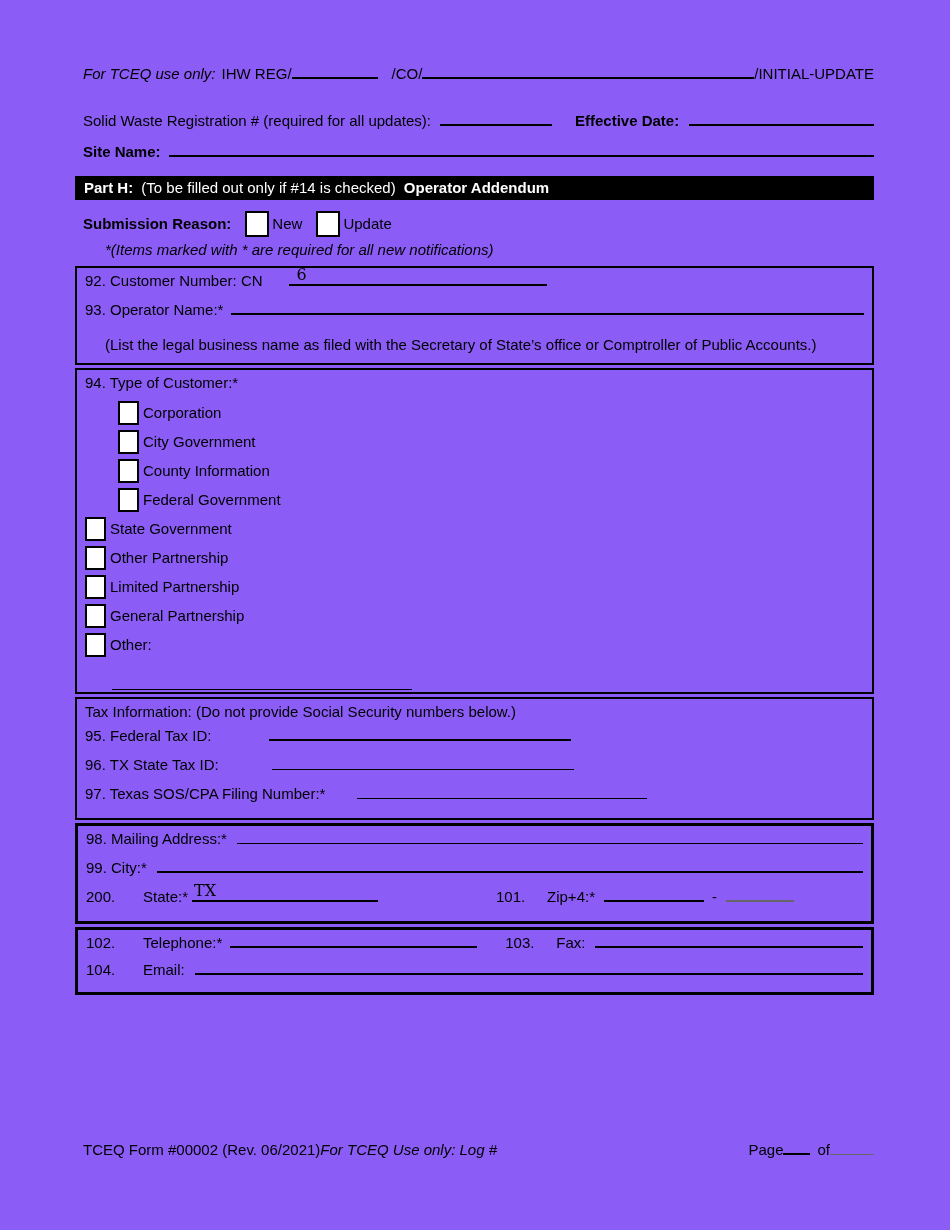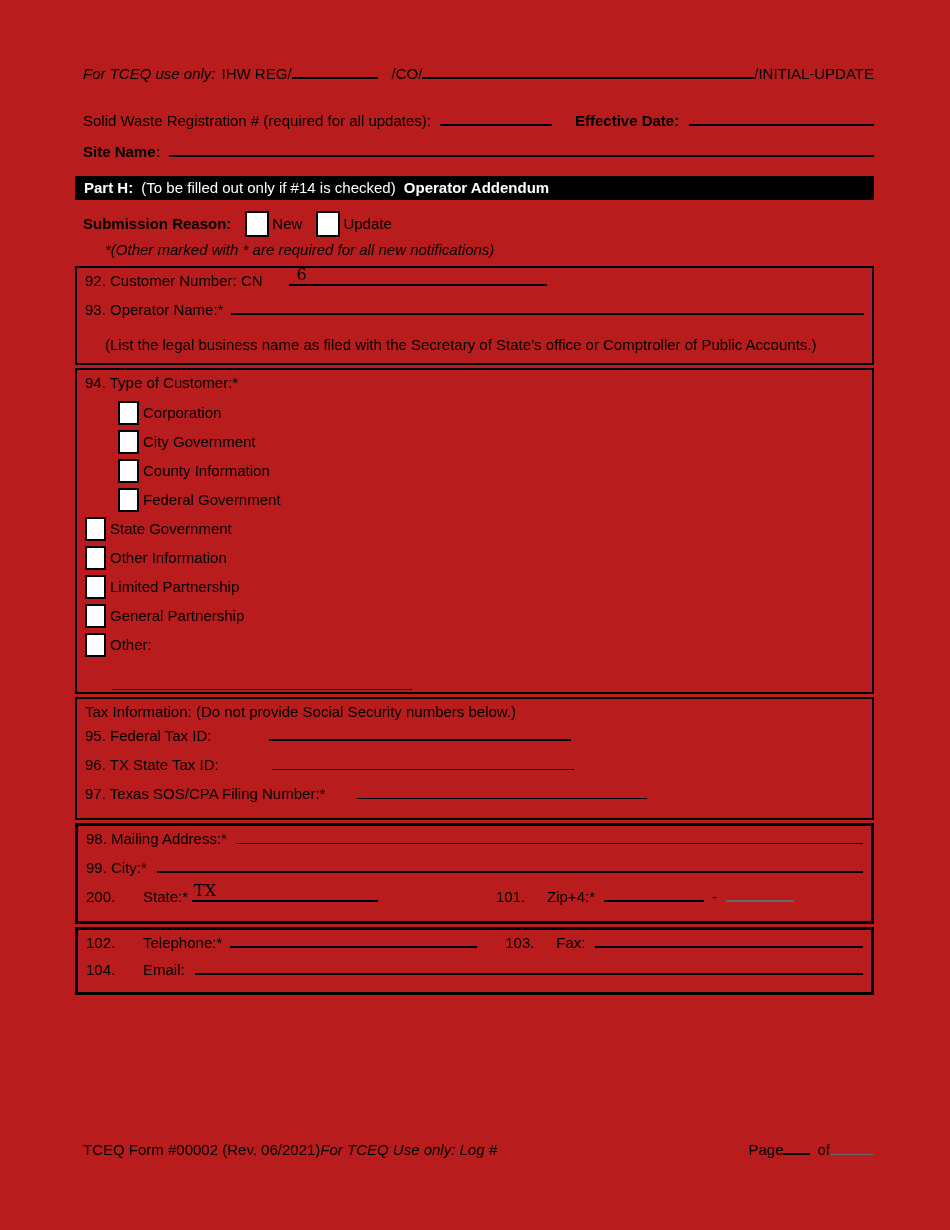--- a/index.html
+++ b/index.html
@@ -1,20 +1,20 @@
 <!DOCTYPE html>
 <html><head>
 <meta charset="utf-8">
 <style>
   * { box-sizing: border-box; }
   html,body { margin:0; padding:0; background:#fff; }
   .page {
     position: relative;
     width: 950px; height: 1230px;
-    background: #b91c1c;
+    background: #8b5cf6;
     color: #000;
     font-family: "Liberation Sans", sans-serif;
     font-size: 15px;
     padding: 0 76px 0 75px;
     overflow: hidden;
   }
   .b { font-weight: bold; }
   .i { font-style: italic; }
   .row { display: flex; align-items: baseline; }
   .indent8 { margin-left: 8px; }
@@ -128,21 +128,21 @@
   </div>
 
   <div class="row subrow indent8">
     <span class="b">Submission Reason:</span>
     <span class="cb big"></span>
     <span>New</span>
     <span class="cb big"></span>
     <span>Update</span>
   </div>
   <div class="row noterow i">
-    <span>*(Other marked with * are required for all new notifications)</span>
+    <span>*(Items marked with * are required for all new notifications)</span>
   </div>
 
   <div class="fbox">
     <div class="frow">
       <span>92. Customer Number: CN</span>
       <span style="width:26px"></span>
       <span class="uline" style="width:258px">
         <span class="fillval">6</span>
       </span>
     </div>
@@ -175,21 +175,21 @@
             <span>Federal Government</span>
           </div>
       </div>
       <div class="col-right">
         <div class="cbrow">
             <span class="cb"></span>
             <span>State Government</span>
           </div>
         <div class="cbrow">
             <span class="cb"></span>
-            <span>Other Information</span>
+            <span>Other Partnership</span>
           </div>
         <div class="cbrow">
             <span class="cb"></span>
             <span>Limited Partnership</span>
           </div>
         <div class="cbrow">
             <span class="cb"></span>
             <span>General Partnership</span>
           </div>
         <div class="cbrow">

